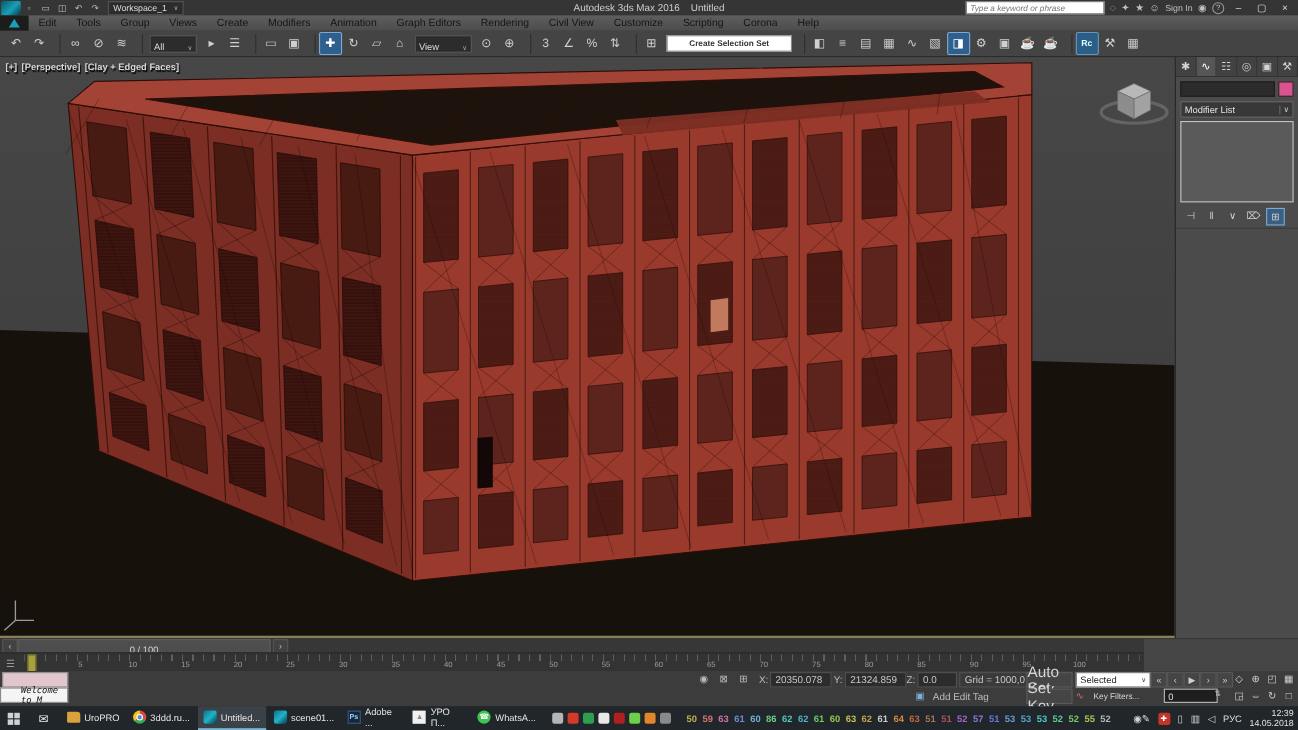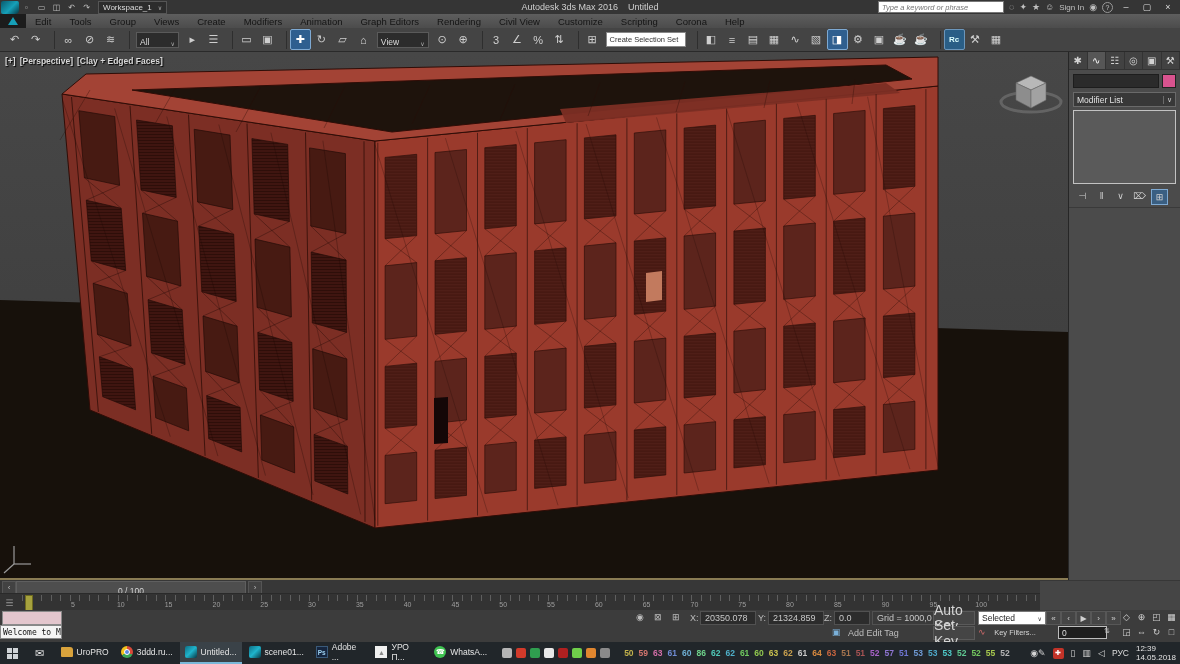--- a/index.html
+++ b/index.html
@@ -31,21 +31,21 @@
     border-bottom:1px solid #2a2a2a;display:flex;align-items:center;padding-left:4px;box-sizing:border-box;}
   .tbtn{width:19px;height:19px;display:flex;align-items:center;justify-content:center;color:#cfcfcf;
     font-size:11px;border:1px solid transparent;border-radius:2px;flex:none;}
   .tbtn.active{background:#2f5f8f;border-color:#7ea9d2;color:#fff;}
   .tbtn.corona{background:#2a5e86;color:#dff;font-size:8px;font-weight:bold;border-color:#6b96bb;}
   .tsep{width:5px;height:18px;border-right:1px solid #2e2e2e;margin:0 3px;flex:none;}
   .tdd{height:14px;background:#2c2c2c;border:1px solid #5a5a5a;color:#ddd;font-size:8.5px;
     display:flex;align-items:flex-end;padding:0 3px;gap:21px;margin:0 3px;flex:none;}
   .tddarrow{font-size:6px;color:#aaa;}
   .tfield{height:13px;width:72px;background:#fff;border:1px solid #888;color:#333;font-size:7.5px;
-    display:flex;align-items:center;padding:0 3px;margin:0 3px;overflow:hidden;white-space:nowrap;flex:none;}
+    display:flex;align-items:center;padding:0 20px;margin:0 3px;overflow:hidden;white-space:nowrap;flex:none;font-weight:bold;}
   
   #work{position:absolute;left:0;top:52px;width:1180px;height:528px;}
   #viewport{position:absolute;left:0;top:0;width:1068px;height:528px;
     background:linear-gradient(#474747,#3a3a3a);border-bottom:2px solid #8a7c54;box-sizing:border-box;overflow:hidden;}
   #vplabel{position:absolute;left:5px;top:4px;z-index:5;display:flex;gap:4px;
     color:#d8d8d8;font-size:8.5px;font-weight:bold;text-shadow:1px 1px 1px #000;}
   
   #cmdpanel{position:absolute;left:1068px;top:0;width:112px;height:528px;background:#4b4b4b;border-left:1px solid #262626;box-sizing:border-box;}
   #cmdtabs{display:flex;height:17px;border-bottom:1px solid #333;}
   .cmdtab{flex:1;display:flex;align-items:center;justify-content:center;color:#d3d3d3;font-size:10px;background:#424242;border-right:1px solid #333;}
@@ -70,21 +70,21 @@
   #tbicon{position:absolute;left:2px;top:2px;width:15px;height:13px;color:#999;font-size:9px;display:flex;align-items:center;justify-content:center;}
   #ticks{position:absolute;left:22px;top:1px;width:1014px;height:6px;
     background:repeating-linear-gradient(90deg,#5f5f5f 0 1px,transparent 1px 9.56px);}
   .ticklab{position:absolute;top:7px;color:#9e9e9e;font-size:7px;transform:translateX(-50%);}
   #sliderhandle{position:absolute;left:25px;top:1px;width:6px;height:14px;background:#a6a23e;border:1px solid #6e6a20;}
   #tbright{position:absolute;left:1040px;top:-13px;width:140px;height:30px;background:#454545;}
   
   #statusbar{position:absolute;left:0;top:610px;width:1180px;height:32px;background:#3c3c3c;font-size:9px;color:#c8c8c8;}
   #macro{position:absolute;left:2px;top:1px;width:58px;height:12px;background:#e3c6cd;border:1px solid #8a8a8a;}
   #listener{position:absolute;left:0px;top:15px;width:62px;height:14px;background:#f4f4f4;color:#111;
-    font-family:"DejaVu Sans Mono",monospace;font-size:8px;display:flex;align-items:center;padding-left:2px;border:1px solid #888;box-sizing:border-box;}
+    font-family:"DejaVu Sans Mono",monospace;font-size:8px;display:flex;align-items:center;padding-left:18px;border:1px solid #888;box-sizing:border-box;font-style:italic;}
   .sfield{position:absolute;background:#2c2c2c;border:1px solid #515151;height:12px;display:flex;align-items:center;padding:0 4px;box-sizing:content-box;color:#c8c8c8;}
   .slabel{position:absolute;color:#bdbdbd;}
   .sicon{position:absolute;color:#bdbdbd;font-size:9px;}
   .abtn{position:absolute;height:12px;background:#454545;border:1px solid #5a5a5a;color:#d5d5d5;
     display:flex;align-items:center;justify-content:center;font-size:14px;}
   .wdd{position:absolute;height:12px;background:#fff;border:1px solid #777;color:#222;font-size:8.5px;
     display:flex;align-items:center;padding:0 3px;}
   .wdd .tddarrow{margin-left:auto;color:#333;}
   .pbtn{position:absolute;top:1px;width:13px;height:12px;background:#454545;border:1px solid #575757;
     color:#d0d0d0;font-size:8px;display:flex;align-items:center;justify-content:center;}
@@ -106,21 +106,21 @@
   .icn-chrome i{position:absolute;left:3px;top:3px;width:6px;height:6px;background:#5a8ae0;border:1px solid #fff;border-radius:50%;box-sizing:border-box;}
   .icn-max{background:linear-gradient(135deg,#0f6e84,#1fb4cc 50%,#073845);border-radius:2px;}
   .icn-ps{background:#16263f;color:#9ed2f0;font-size:6.5px;font-weight:bold;border:1px solid #3a5a7a;box-sizing:border-box;}
   .icn-viewer{background:#f0f0f0;color:#8a8a8a;font-size:7px;}
   .icn-whatsapp{background:#3fc351;border-radius:50%;color:#fff;font-size:7px;}
   .mini{width:10px;height:10px;border-radius:2px;margin-right:4px;flex:none;}
   #temps{display:flex;gap:5px;margin-left:10px;font-size:8.5px;font-weight:bold;width:400px;overflow:hidden;flex:none;}
   #trayright{margin-left:auto;display:flex;align-items:center;gap:7px;padding-right:4px;}
   .trayico{color:#d5d5d5;font-size:9px;}
   .shield{width:11px;height:11px;background:#c23328;border-radius:2px;color:#fff;font-size:7px;display:flex;align-items:center;justify-content:center;}
-  #clock{text-align:left;font-size:8px;line-height:9px;color:#e2e2e2;}
+  #clock{text-align:right;font-size:8px;line-height:9px;color:#e2e2e2;}
 </style>
 </head>
 <body>
 
 <div id="screen">
 
   <div id="titlebar">
     <span class="maxlogo"></span>
     <span id="quickaccess" style="display:flex;">
         <span class="qbtn">▫</span>

